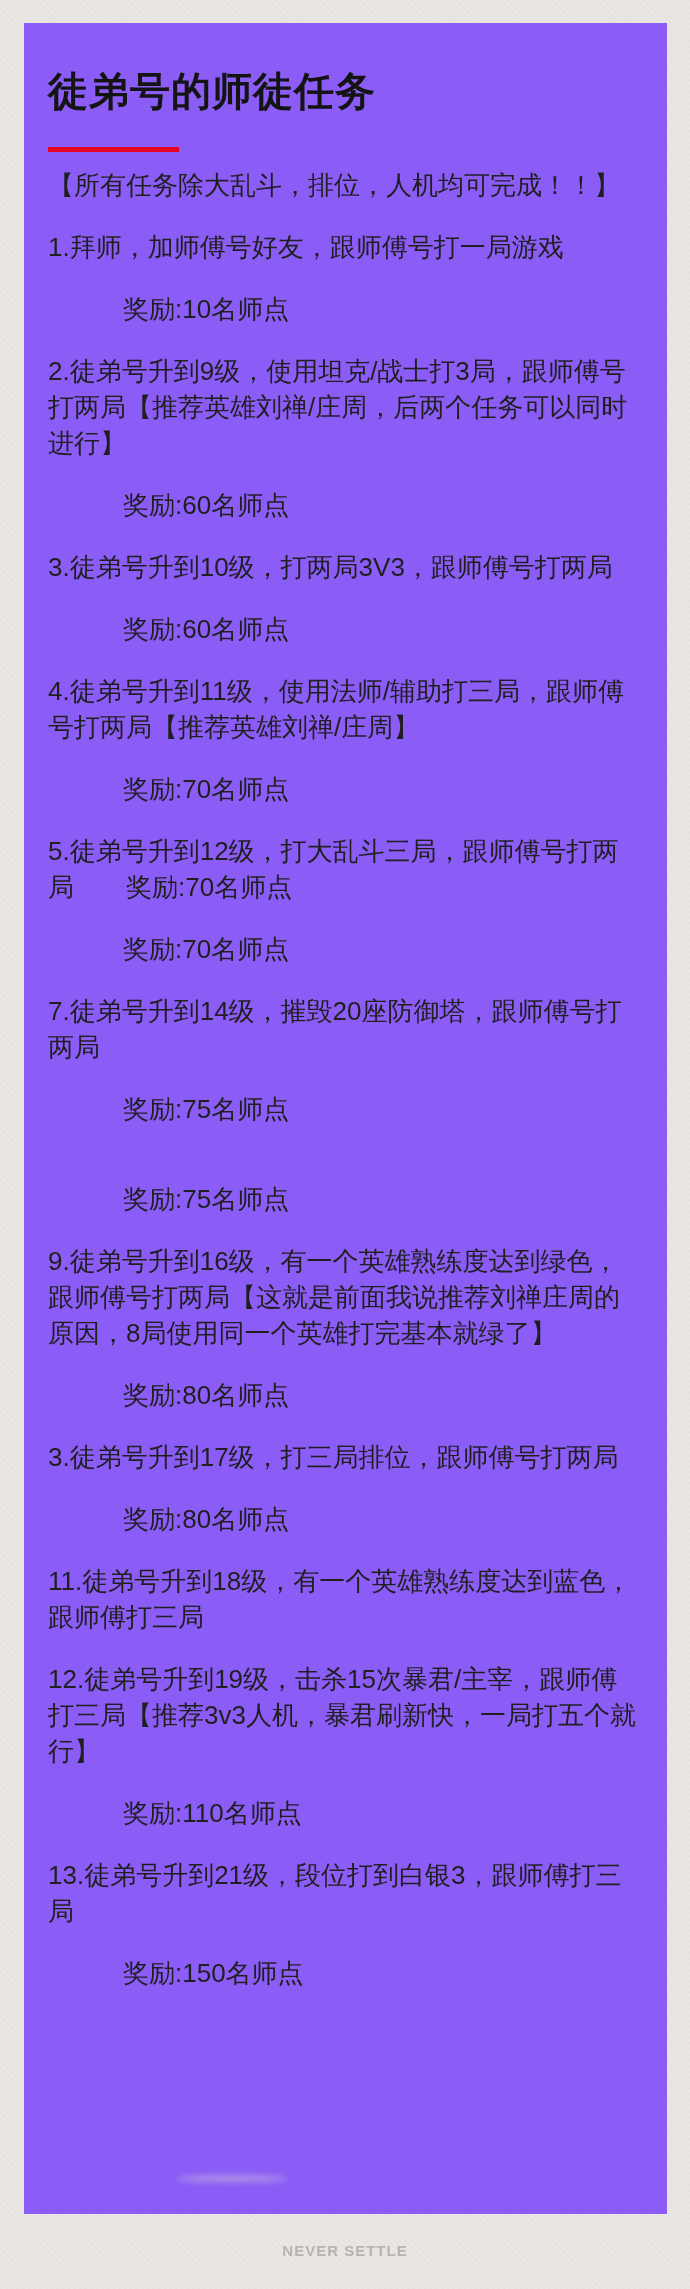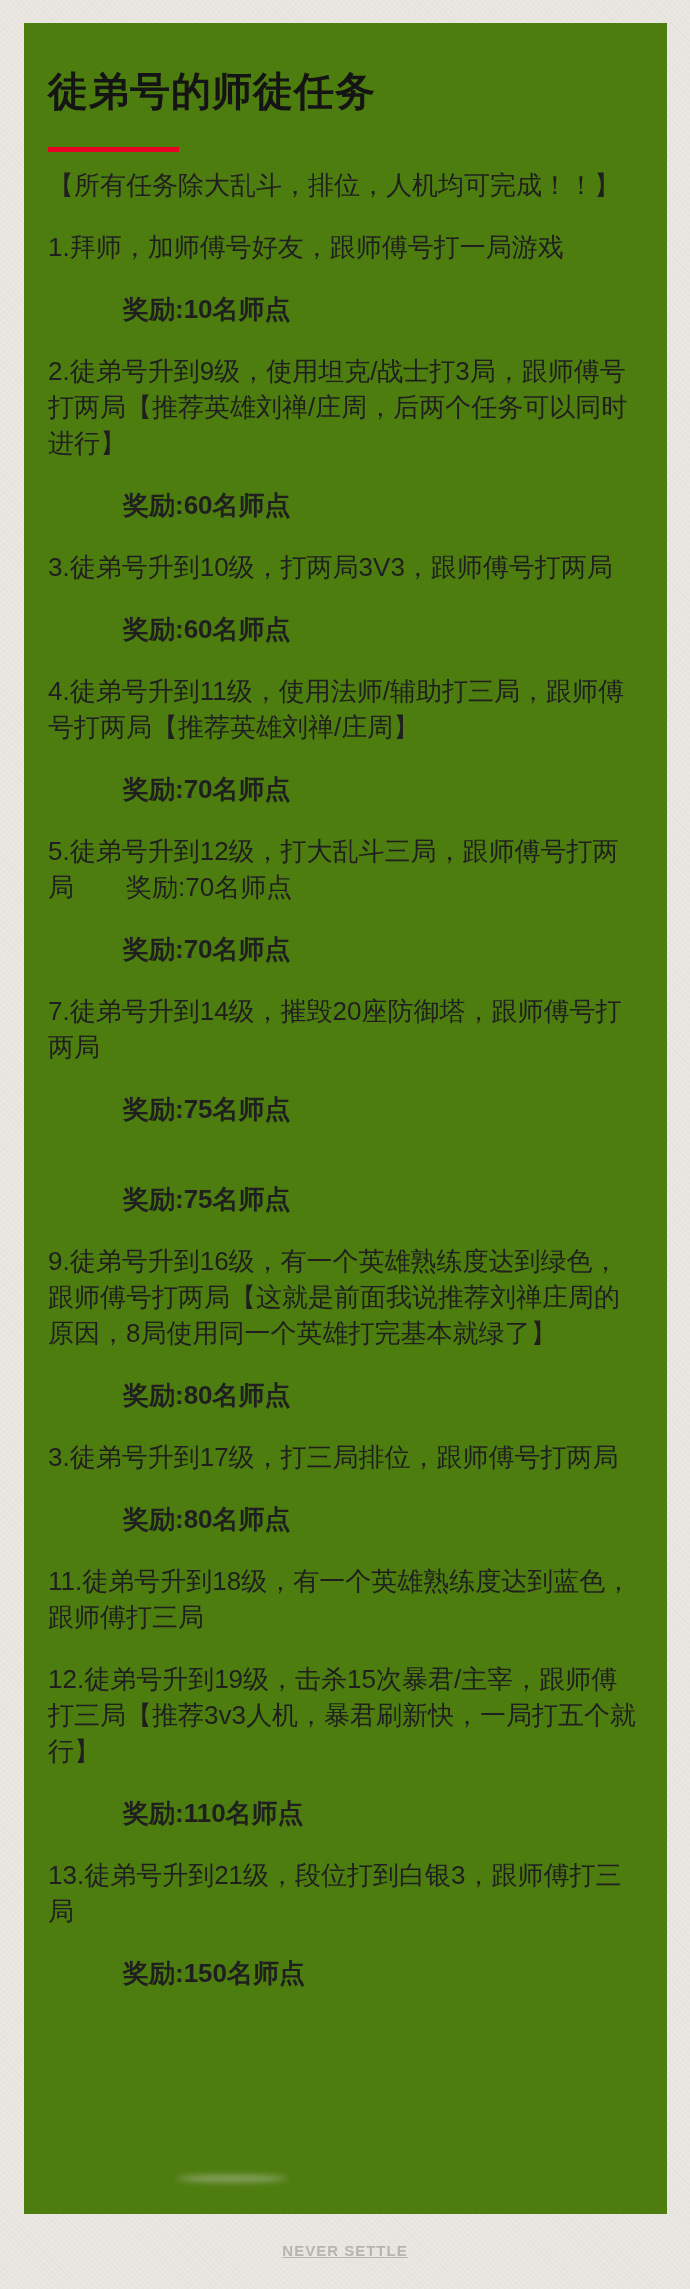--- a/index.html
+++ b/index.html
@@ -17,21 +17,21 @@
       repeating-linear-gradient(-45deg, rgba(255,255,255,0.03) 0 2px, rgba(0,0,0,0) 2px 4px);
     overflow: hidden;
   }
   .card {
     position: absolute;
     left: 24px;
     top: 23px;
     width: 643px;
     height: 2191px;
     box-sizing: border-box;
-    background: #4d7c0f;
+    background: #8b5cf6;
     padding: 44px 25px 16px 24px;
     overflow: hidden;
   }
   .title {
     margin: 0;
     font-size: 40px;
     line-height: 48px;
     font-weight: 700;
     color: #141414;
     letter-spacing: 1px;
@@ -48,21 +48,20 @@
     line-height: 36px;
     color: #1f1f1f;
     white-space: pre-wrap;
     word-break: break-all;
   }
   .intro {
     margin-top: 15px;
   }
   .reward {
     padding-left: 75px;
-    font-weight: bold;
   }
   .extra-gap {
     margin-top: 54px;
   }
   .smudge {
     position: absolute;
     left: 152px;
     top: 2152px;
     width: 112px;
     height: 7px;
@@ -75,21 +74,20 @@
     position: absolute;
     top: 2242px;
     left: 0;
     width: 690px;
     text-align: center;
     font-size: 15px;
     line-height: 18px;
     font-weight: 700;
     color: #b7b4af;
     letter-spacing: 1px;
-    text-decoration: underline;
   }
 </style>
 </head>
 <body>
 
 <div class="page">
   <div class="card">
     <h1 class="title">徒弟号的师徒任务</h1>
     <div class="divider"></div>
     <p class="para intro">【所有任务除大乱斗，排位，人机均可完成！！】</p>

